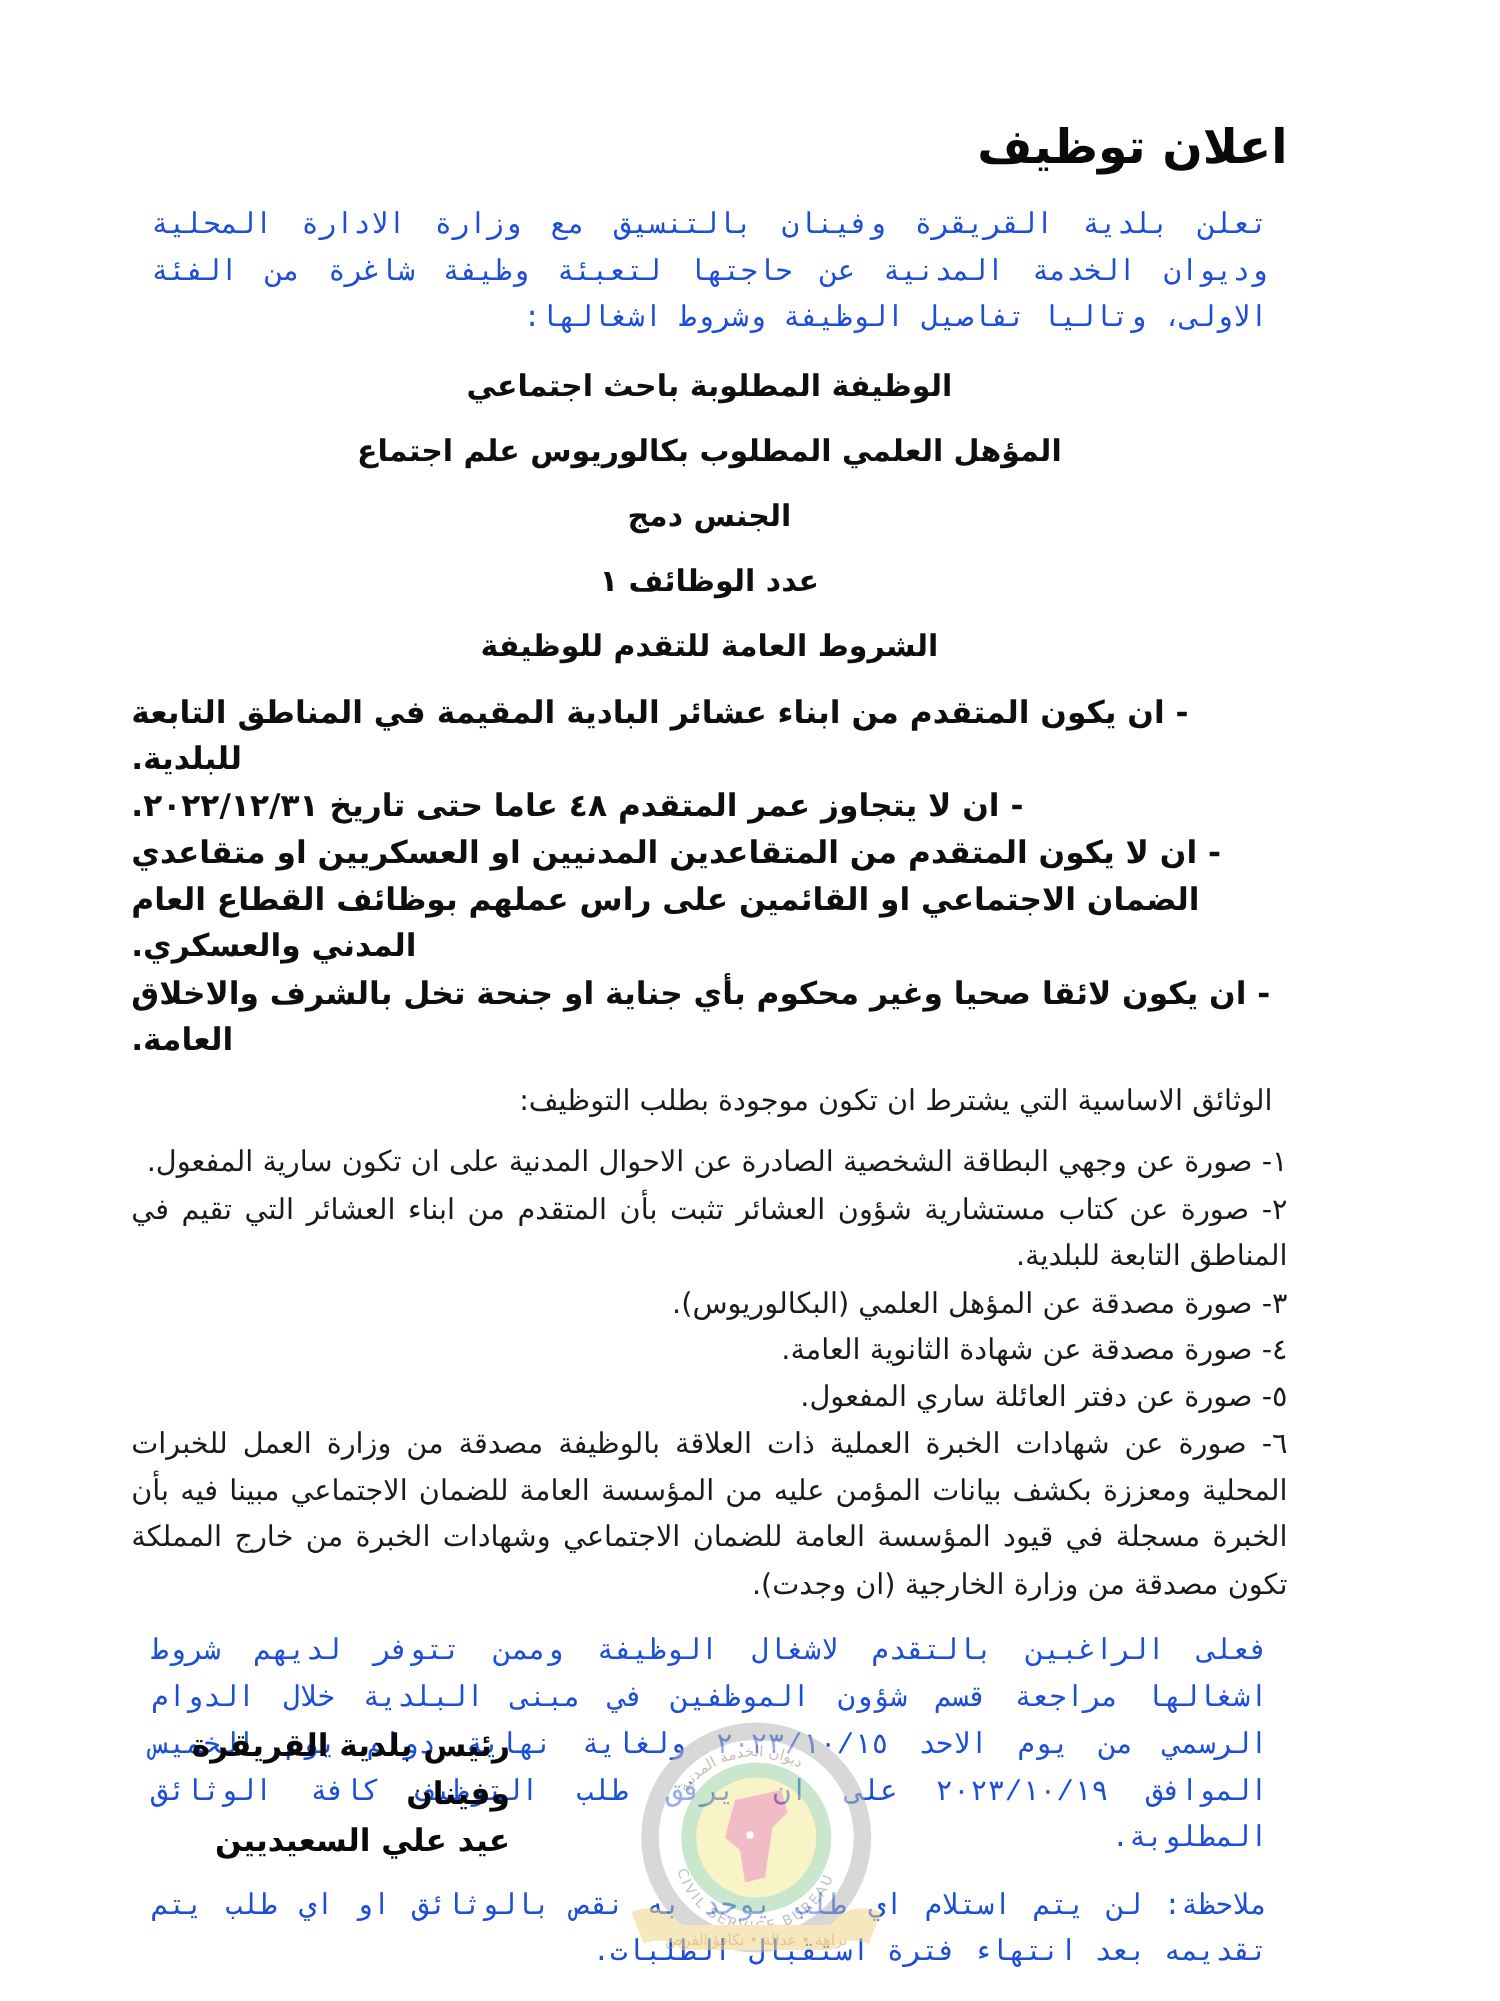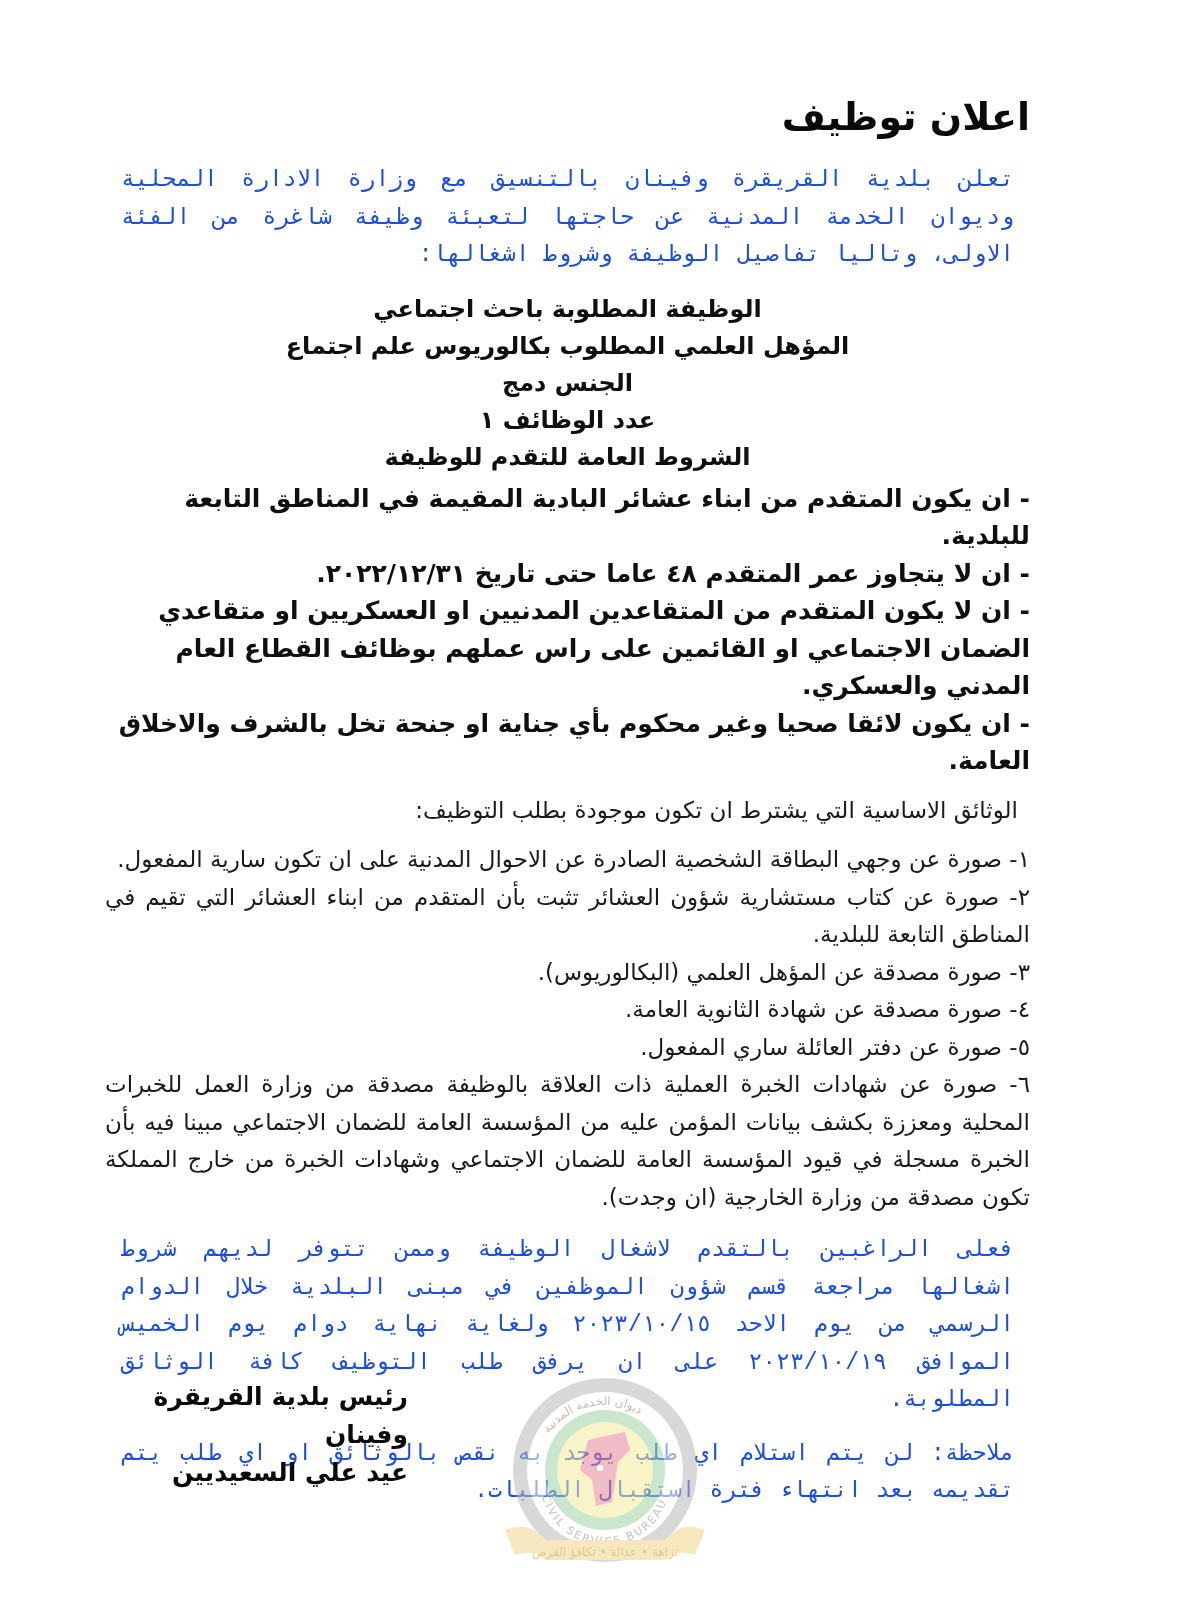--- a/index.html
+++ b/index.html
@@ -15,25 +15,25 @@
     .title {
       font-weight: bold; font-size: 38px; line-height: 58px;
       margin: 0; color: #0a0a0a;
     }
     .para {
       font-size: 23px; line-height: 37.5px; margin: 16px; text-align: justify;
       text-align-last: right; color: #1d4ed8; font-family: Liberation Mono, monospace;
     }
     .center-bold {
       text-align: center; font-weight: bold; font-size: 24px; line-height: 37px;
-      margin: 0; color: #0f0f0f;
+      margin: 15px; color: #0f0f0f;
     }
     .conditions { margin-top: 4px; }
     .cond {
-      text-align: right; font-weight: bold; font-size: 25px; line-height: 37.5px;
+      text-align: left; font-weight: bold; font-size: 25px; line-height: 37.5px;
       margin: 0; color: #0f0f0f;
     }
     .docs-intro { font-size: 23px; line-height: 37.5px; margin: 12px; color: #1a1a1a; }
     .doc-item { font-size: 23px; line-height: 37.5px; margin: 0; text-align: justify; text-align-last: right; color: #1a1a1a; }
     .signature {
       position: absolute; left: 108px; top: 1378px; width: 300px;
       direction: rtl; text-align: right;
     }
     .sig-line { font-weight: bold; font-size: 25px; line-height: 38px; margin: 0; color: #0a0a0a; text-align: right; }
     .seal {

